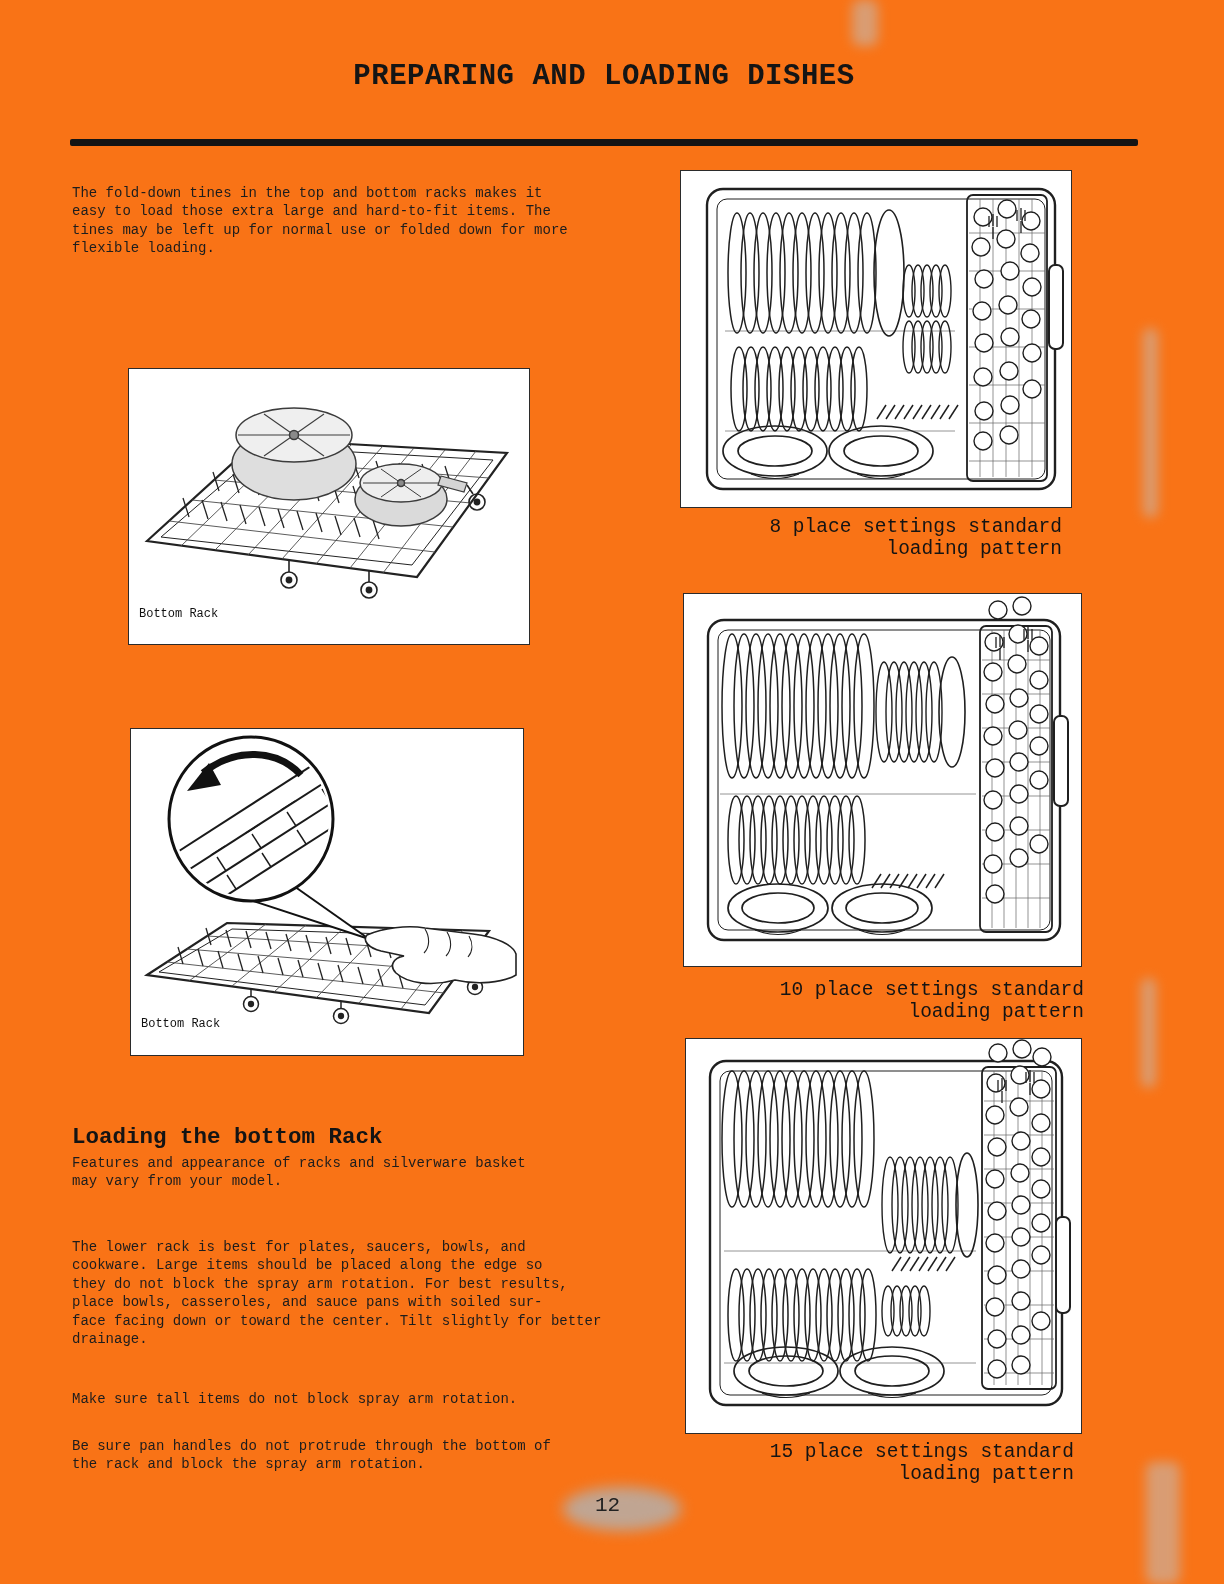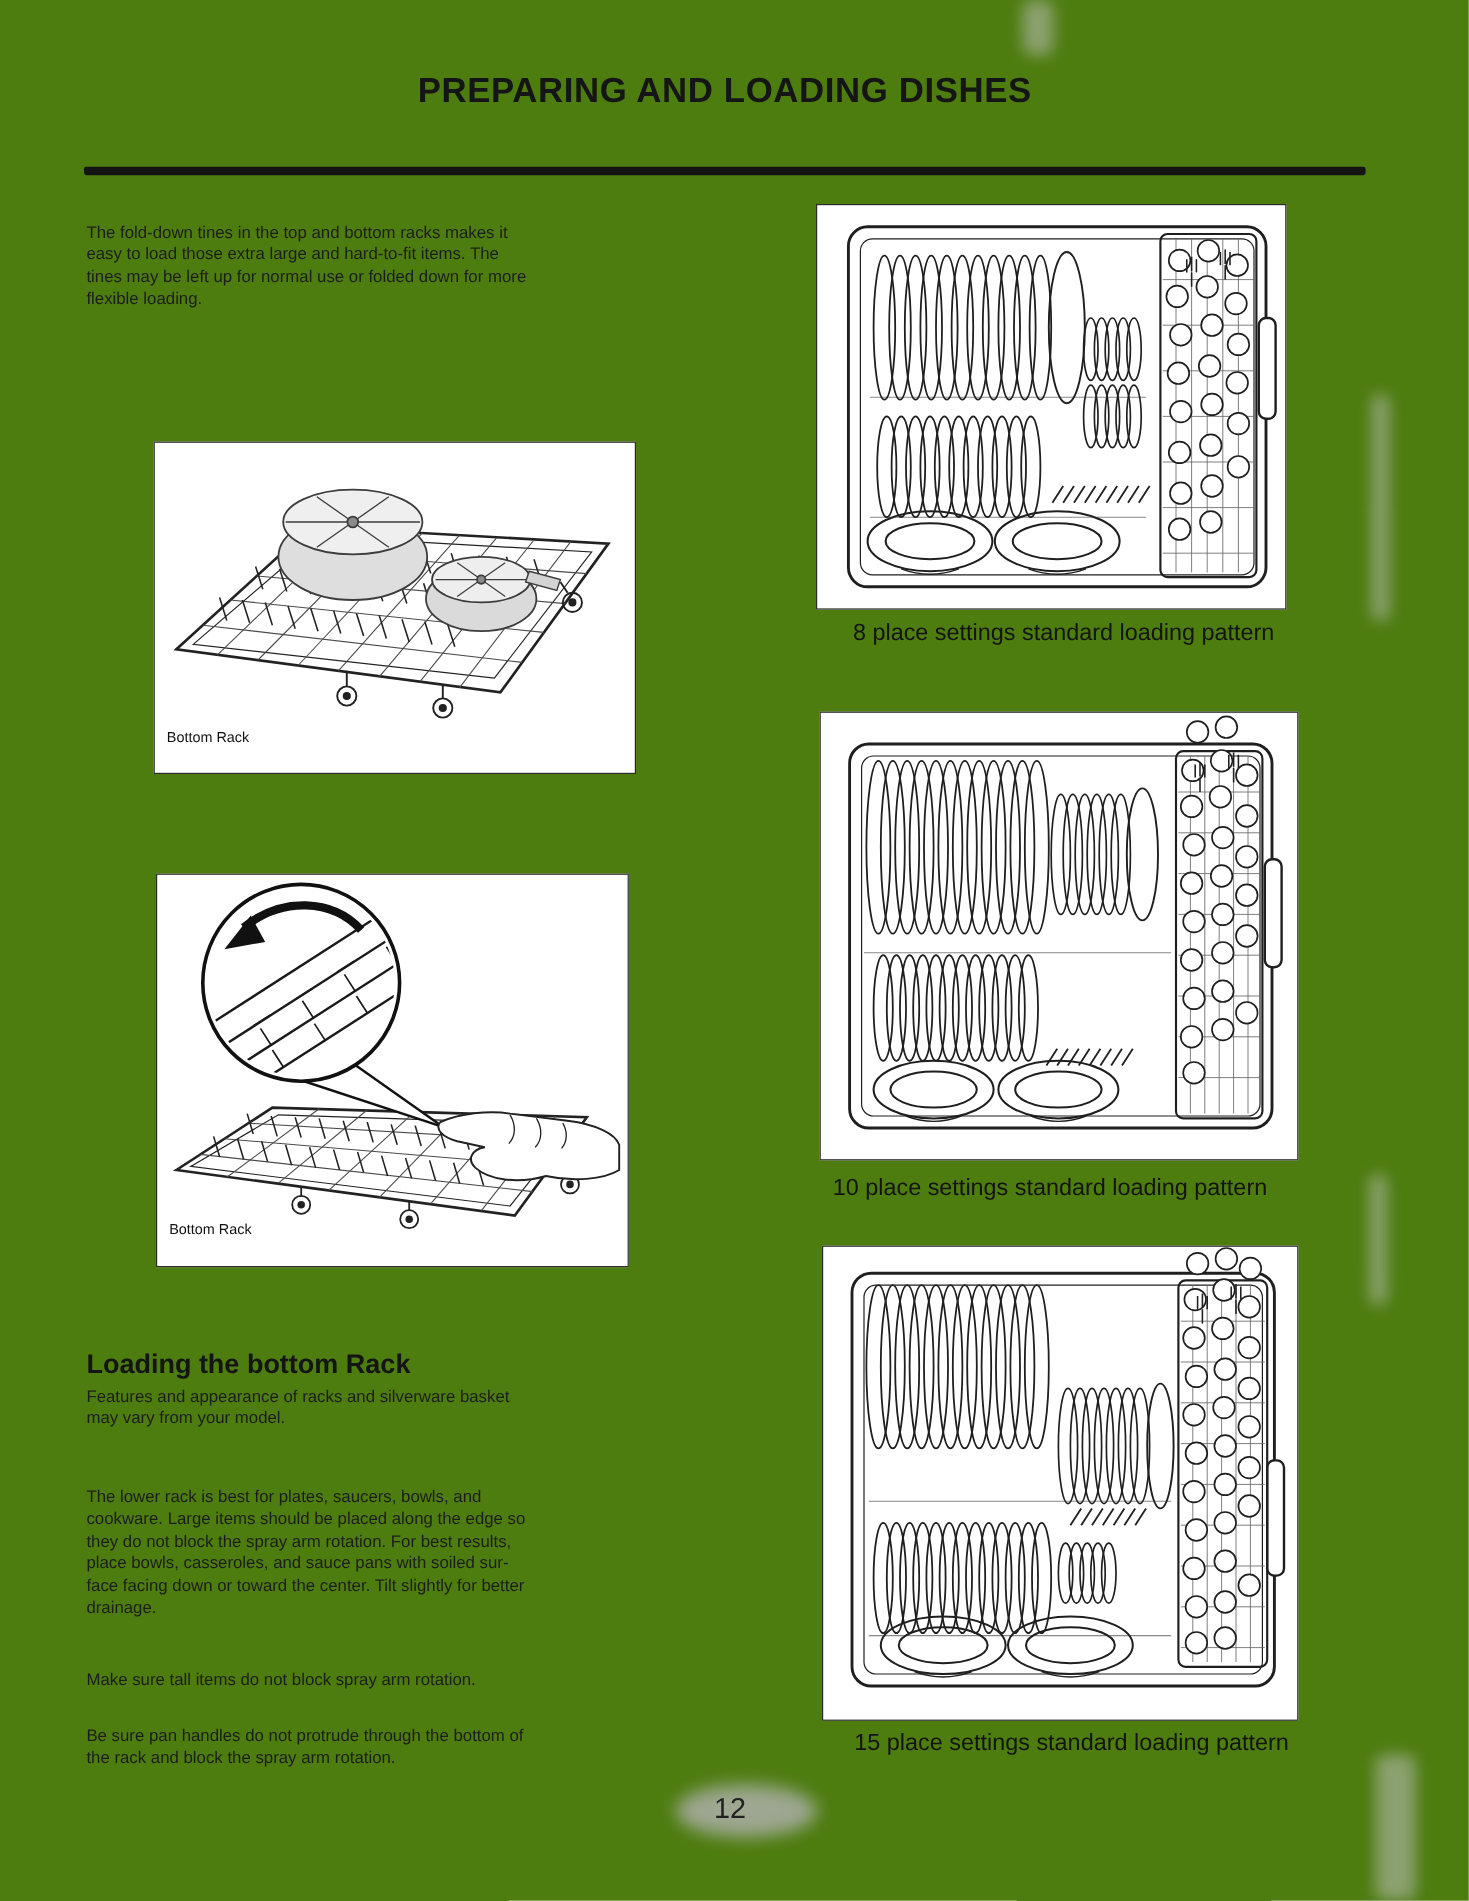--- a/index.html
+++ b/index.html
@@ -1,28 +1,28 @@
 <!DOCTYPE html>
 <html><head>
 <meta charset="utf-8">
 <style>
   *{box-sizing:border-box;margin:0;padding:0}
   html,body{background:#e9e9e7}
-  .page{position:relative;width:1224px;height:1584px;background:#4d7c0f;
-        font-family:Liberation Sans, sans-serif;color:#1b1b1b;overflow:hidden;margin:0 auto}
+  .page{position:relative;width:1224px;height:1584px;background:#f97316;
+        font-family:Liberation Mono, monospace;color:#1b1b1b;overflow:hidden;margin:0 auto}
   .title{position:absolute;left:70px;top:60px;width:1068px;text-align:center;
          font-size:29px;font-weight:bold;letter-spacing:.5px;color:#151515}
   .rule{position:absolute;left:70px;top:139px;width:1068px;height:7px;background:#141414;border-radius:2px}
   .h2{position:absolute;font-size:22.5px;font-weight:bold;color:#141414}
   .para{position:absolute;font-size:14px;line-height:1.32;white-space:pre-line;color:#1d1d1d}
   .fig{position:absolute;border:1.6px solid #2b2b2b;background:#fff}
   .fig svg{display:block}
   .fig-label{position:absolute;font-size:12px;color:#111}
   .caption{position:absolute;font-size:19.5px;color:#141414;text-align:right}
-  .pagenum{position:absolute;font-size:24px;color:#222;z-index:3}
+  .pagenum{position:absolute;font-size:21px;color:#222;z-index:3}
   .blob{position:absolute;background:#b2b2b2;border-radius:50%;filter:blur(7px);opacity:.8;z-index:2}
   .smudge{position:absolute;background:#bfbfbf;filter:blur(6px);opacity:.55;border-radius:8px}
 </style>
 </head>
 <body>
 
 <div class="page">
 
   <div class="smudge" style="left:852px;top:0;width:26px;height:46px"></div>
   <div class="smudge" style="left:1143px;top:328px;width:15px;height:190px"></div>
@@ -454,21 +454,21 @@
           <use href="#f4u" x="335" y="232"></use>
           <use href="#f4u" x="309" y="270"></use>
           <use href="#f4u" x="335" y="264"></use>
           <use href="#f4u" x="355" y="250"></use>
           <use href="#f4u" x="311" y="300"></use>
         <use href="#f4fork" x="316" y="56"></use>
           <use href="#f4fork" x="344" y="48"></use>
       </g>
     </svg>
   </figure>
-  <div class="caption" style="left:676px;top:979px;width:380px">10 place settings standard loading pattern</div>
+  <div class="caption" style="left:704px;top:979px;width:380px">10 place settings standard loading pattern</div>
 
   <figure class="fig" style="left:685px;top:1038px;width:397px;height:396px">
     <svg width="393" height="392" viewBox="0 0 393 392">
       <defs>
         <ellipse id="f5a" rx="10" ry="68" fill="none" stroke="#1f1f1f" stroke-width="1.5"></ellipse>
         <ellipse id="f5b" rx="8" ry="48" fill="none" stroke="#1f1f1f" stroke-width="1.4"></ellipse>
         <ellipse id="f5c" rx="8" ry="46" fill="none" stroke="#1f1f1f" stroke-width="1.5"></ellipse>
         <ellipse id="f5d" rx="6" ry="25" fill="none" stroke="#1f1f1f" stroke-width="1.4"></ellipse>
         <circle id="f5u" r="9" fill="#fff" stroke="#1f1f1f" stroke-width="1.4"></circle>
         <line id="f5s" x1="0" y1="0" x2="9" y2="-14" stroke="#1f1f1f" stroke-width="1.5"></line>

